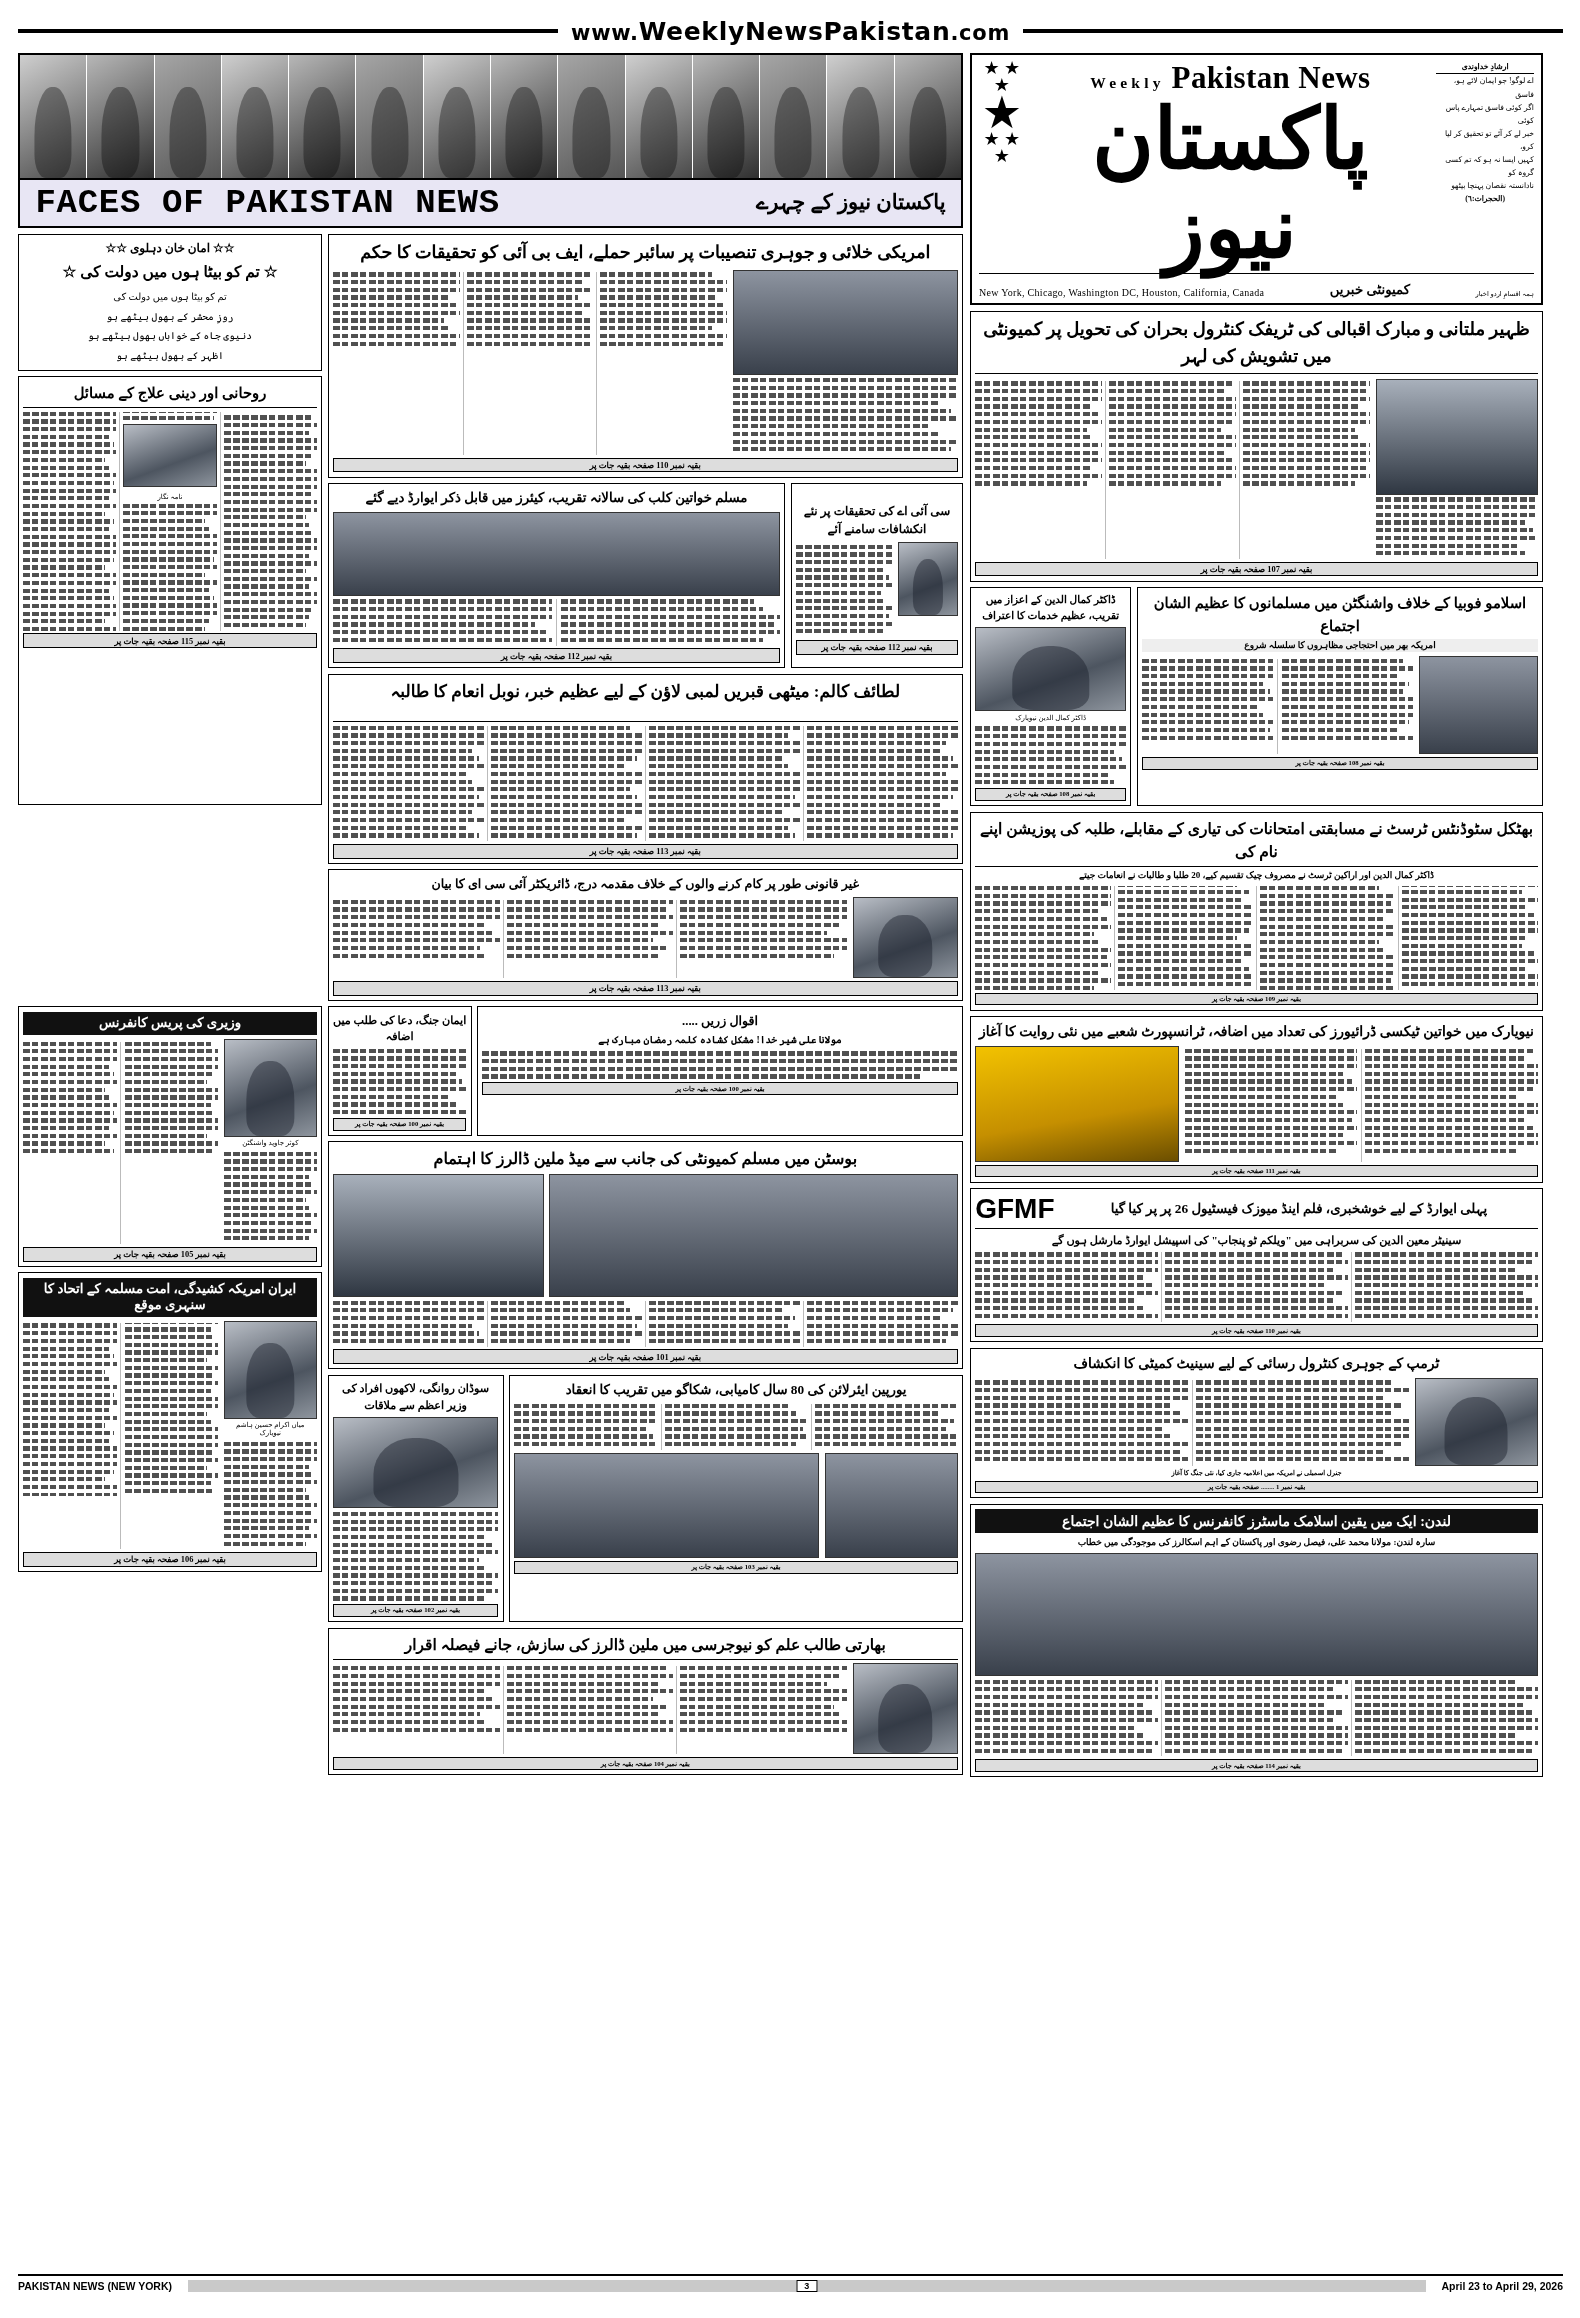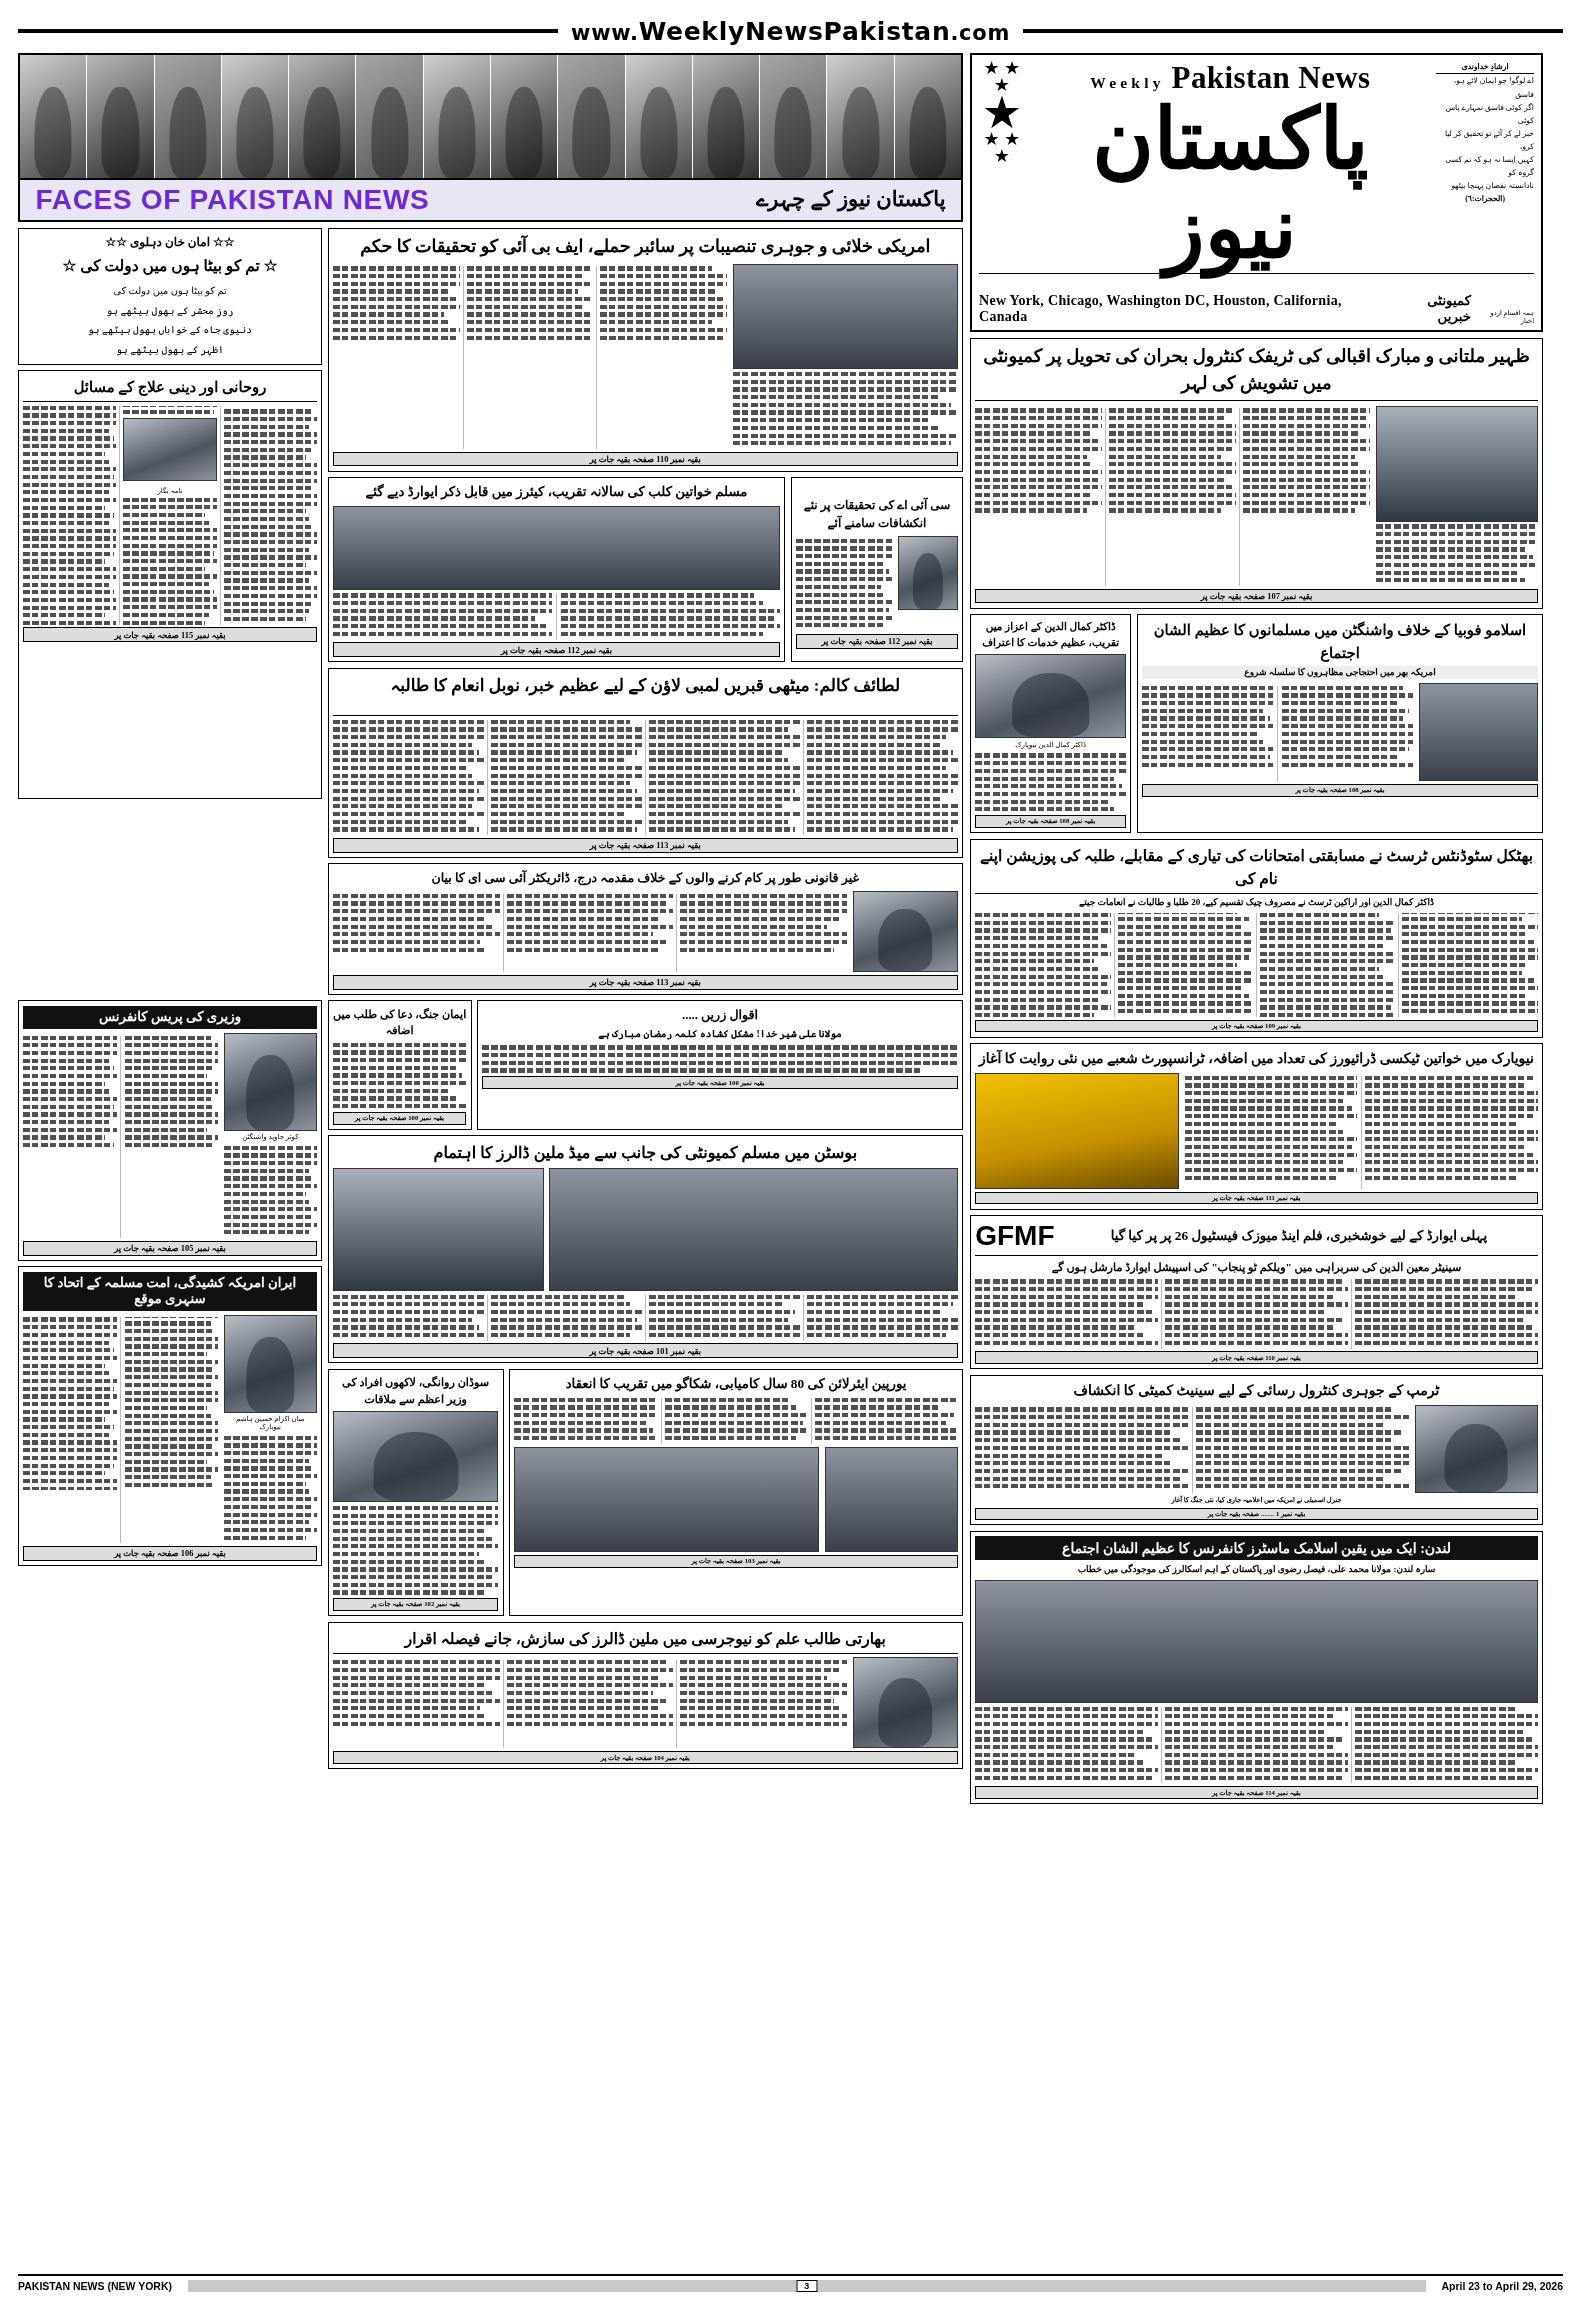--- a/index.html
+++ b/index.html
@@ -53,22 +53,22 @@
   .faces-photos .ph.l1{background:linear-gradient(150deg,#cfcfcf,#4a4a4a);}
   .faces-photos .ph.l2{background:linear-gradient(150deg,#b7b7b7,#2f2f2f);}
   .faces-photos .ph.l3{background:linear-gradient(150deg,#a6a6a6,#565656);}
   .faces-title {
     display:flex; align-items:center; justify-content:space-between;
     border-top:2.1px solid #000;
     background:#e8e6f4;
     padding:4.2px 15.5px;
   }
   .faces-title .en {
-    font-family:Liberation Sans, sans-serif;
-    font-weight:bold; font-size:28px; letter-spacing:0.7px; color:#6d28d9;
+    font-family:Liberation Mono, monospace;
+    font-weight:bold; font-size:34px; letter-spacing:0.7px; color:#000000;
   }
   .faces-title .ur { font-size:21px; font-weight:bold; direction:rtl; }
 
   
   .ur { direction:rtl; unicode-bidi:bidi-override; }
   .hd {
     font-weight:bold; text-align:center; direction:rtl;
     line-height:1.5;
   }
   .box { border:1.4px solid #000; padding:4.2px; margin-bottom:5.6px; background:#fff; }
@@ -118,21 +118,21 @@
   .mast-en {
     font-family:"Liberation Serif", serif;
     font-weight:bold; font-size:31px; letter-spacing:0.4px;
     display:flex; justify-content:center; align-items:baseline; gap:7px;
   }
   .mast-en .weekly{ font-size:15.5px; letter-spacing:4.2px; }
   .mast-urdu-big {
     font-size:84px; font-weight:bold; direction:rtl; line-height:1.05;
     letter-spacing:-2.8px;
   }
-  .mast-sub { font-size:14px; letter-spacing:0.3px; font-weight:bold; margin-top:16px;}
+  .mast-sub { font-size:10px; letter-spacing:0.3px; font-weight:normal; margin-top:10px;}
   .mast-left-col { width:105px; font-size:7.7px; direction:rtl; line-height:1.7; }
 
   
   .footer {
     position:absolute; left:18px; right:18px; bottom:27px;
     border-top:2.1px solid #000; padding-top:4.2px;
     display:flex; align-items:center; justify-content:space-between;
     font-family:"Liberation Sans", sans-serif;
     font-weight:bold; font-size:10.5px;
   }

